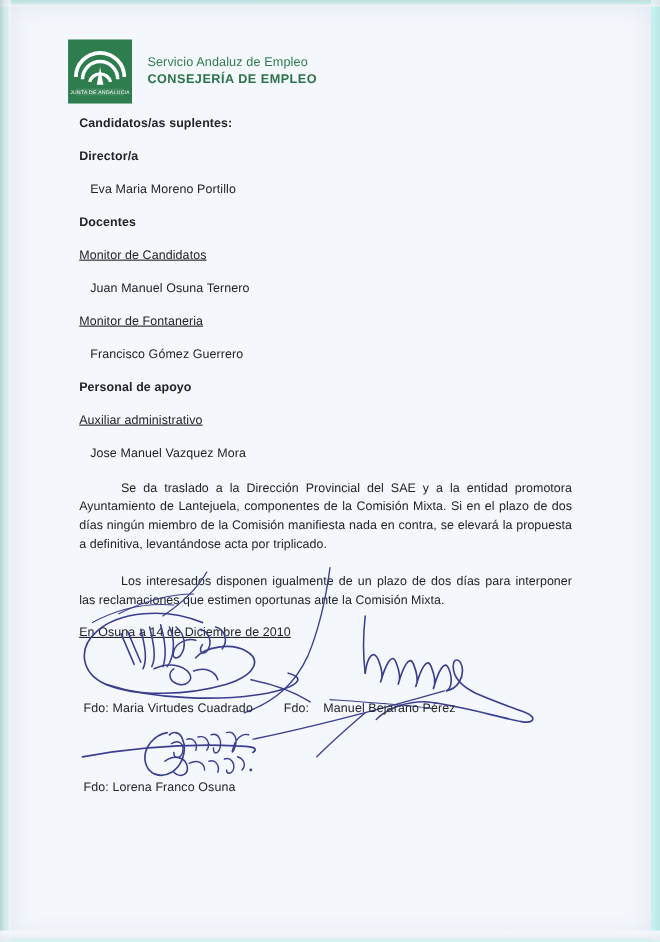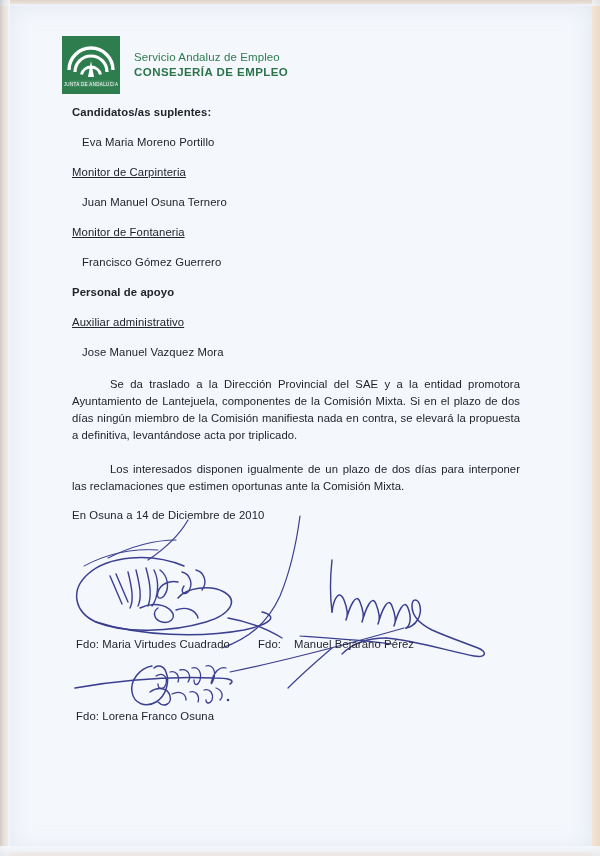--- a/index.html
+++ b/index.html
@@ -6,21 +6,21 @@
   html, body {
     margin: 0;
     padding: 0;
     background: #ffffff;
   }
   .page {
     position: relative;
     width: 600px;
     height: 856px;
     overflow: hidden;
-    background: #fdba74;
+    background: #5eead4;
     font-family: "Liberation Sans", sans-serif;
   }
   
   .paper {
     position: absolute;
     left: 8px;
     top: 4px;
     width: 584px;
     height: 848px;
     background: #f4f7fc;
@@ -121,20 +121,21 @@
     margin: 0 0 14px 0;
     text-align: justify;
     text-indent: 38px;
     line-height: 1.52;
     letter-spacing: .05px;
   }
   .para-tight { margin-bottom: 16px; }
   .dateline {
     margin: 12px 0 0 0;
     letter-spacing: .1px;
+    text-decoration: underline;
   }
 
   
   .sig-area {
     position: absolute;
     left: 0; top: 0;
     width: 600px; height: 856px;
     pointer-events: none;
     text-align: center;
   }
@@ -175,24 +176,26 @@
     <div class="letterhead-text">
       <div class="lh-line1">Servicio Andaluz de Empleo</div>
       <div class="lh-line2">CONSEJERÍA DE EMPLEO</div>
     </div>
   </div>
 
   <div class="body">
 
     <p class="heading-strong">Candidatos/as suplentes:</p>
 
+    <p class="heading-strong">Director/a</p>
     <p class="person">Eva Maria Moreno Portillo</p>
 
-
-    <p class="heading-plain">Monitor de Carpinteria</p>
+    <p class="heading-strong">Docentes</p>
+
+    <p class="heading-plain">Monitor de Candidatos</p>
     <p class="person">Juan Manuel Osuna Ternero</p>
 
     <p class="heading-plain">Monitor de Fontaneria</p>
     <p class="person">Francisco Gómez Guerrero</p>
 
 
     <p class="heading-strong">Personal de apoyo</p>
 
     <p class="heading-plain">Auxiliar administrativo</p>
     <p class="person">Jose Manuel Vazquez Mora</p>

